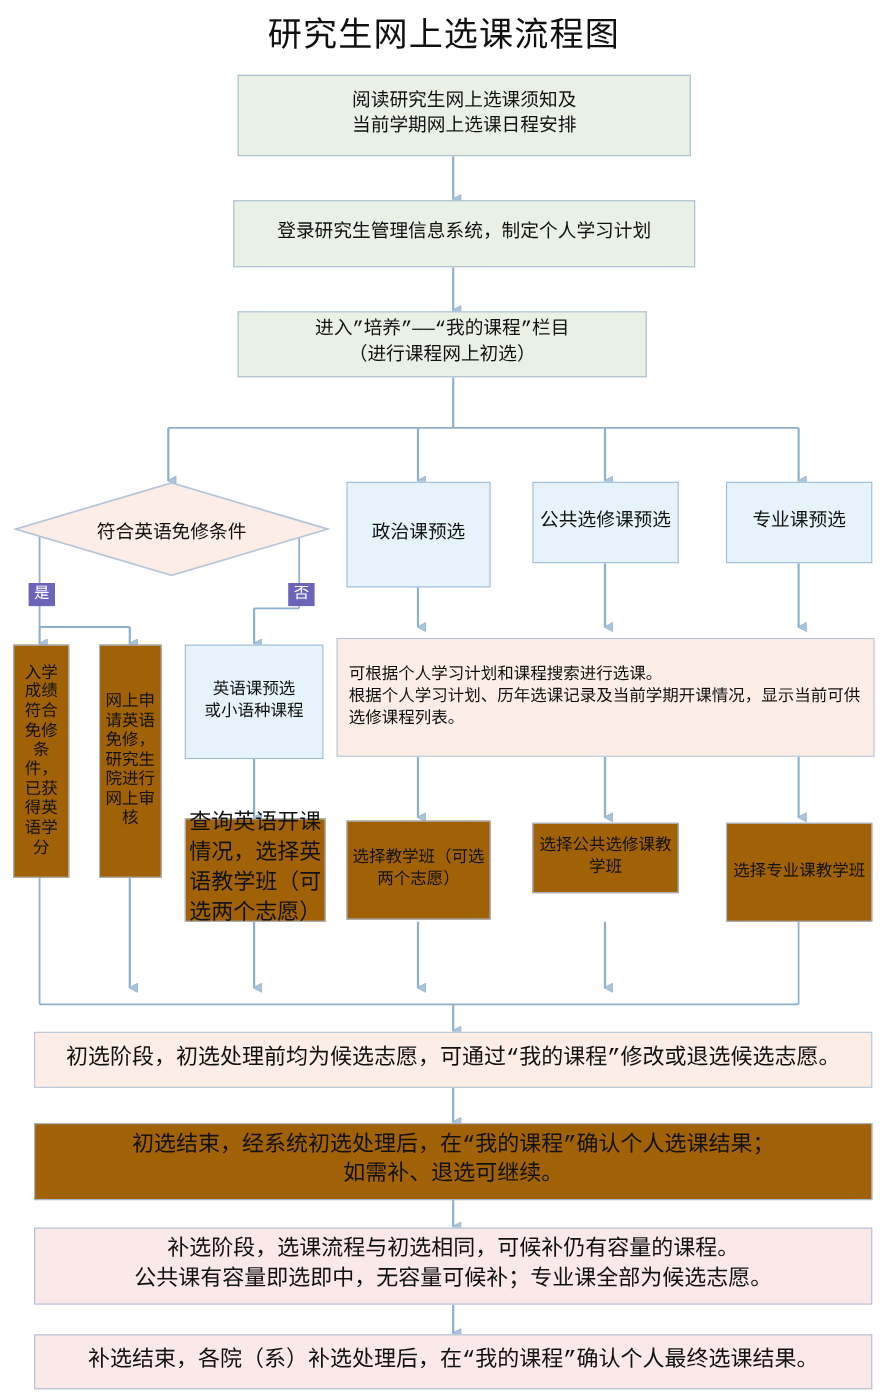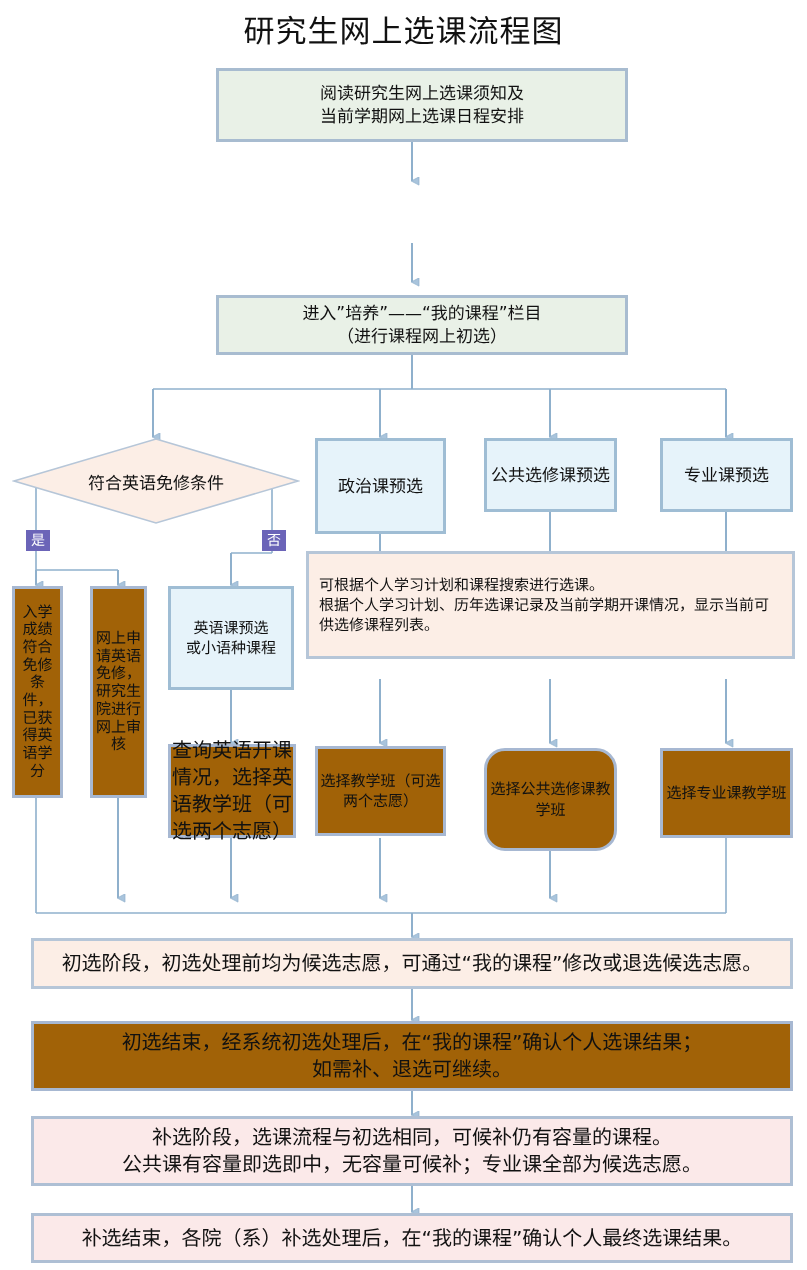--- a/index.html
+++ b/index.html
@@ -22,24 +22,25 @@
     width:807px; height:1270px;
     pointer-events:none;
   }
   .node{
     position:absolute;
     box-sizing:border-box;
     display:flex;
     align-items:center;
     justify-content:center;
     text-align:center;
-    border:3px solid #14532d;
+    border:1px solid #14532d;
     line-height:1.34;
     white-space:pre-line;
     z-index:2;
+    font-family:Liberation Mono, monospace;
   }
   
   .green  { background:#e9f1e7; border-color:#a8bcd0; }
   .blue   { background:#e6f3fa; border-color:#9fbdd4; }
   .lav    { background:#a16207; border-color:#a7b8d2; }
   .peach  { background:#fceee6; border-color:#b6c6d8; }
   .peach2 { background:#fbe9e9; border-color:#aebfd4; }
 
   .diamond-wrap{
     position:absolute;
@@ -148,22 +149,23 @@
 
       <line x1="412" y1="989" x2="412" y2="1020" marker-end="url(#ah)"></line>
       <line x1="412" y1="1091" x2="412" y2="1115" marker-end="url(#ah)"></line>
       <line x1="412" y1="1186" x2="412" y2="1212" marker-end="url(#ah)"></line>
     </g>
   </svg>
 
   <div class="node green t17" style="left:216px; top:68px; width:412px; height:74px;">阅读研究生网上选课须知及
 当前学期网上选课日程安排</div>
 
-
-  <div class="node green t17" style="left:216px; top:283px; width:412px; height:60px;margin-top:12px;">进入”培养”——“我的课程”栏目
+  <div class="node green t17" style="left:212px; top:182px; width:420px; height:61px;">登录研究生管理信息系统，制定个人学习计划</div>
+
+  <div class="node green t17" style="left:216px; top:283px; width:372px; height:60px;">进入”培养”——“我的课程”栏目
 （进行课程网上初选）</div>
 
   <div class="diamond-wrap" style="left:12px; top:437px; width:288px; height:88px;">
     <svg width="288" height="88" viewBox="0 0 288 88">
       <polygon points="144,2 286,44 144,86 2,44" fill="#fceee6" stroke="#b6c6d8" stroke-width="1.6"></polygon>
     </svg>
     <div class="diamond-label">符合英语免修条件</div>
   </div>
 
   <div class="branch-tag" style="left:26px; top:530px; width:20px;">是</div>
@@ -176,28 +178,28 @@
 
   <div class="node blue t17" style="left:660px; top:438px; width:133px; height:74px;">专业课预选</div>
 
   <div class="node lav t15 narrow" style="left:12px; top:586px; width:51px; height:212px;">入学成绩符合免修条件，已获得英语学分</div>
 
   <div class="node blue t15" style="left:168px; top:586px; width:126px; height:104px;">英语课预选
 或小语种课程</div>
 
   <div class="node lav t15 narrow" style="left:90px; top:586px; width:57px; height:212px;">网上申请英语免修，研究生院进行网上审核</div>
 
-  <div class="node peach t15 indent" style="left:306px; top:551px; width:489px; height:108px; align-items:center;">    可根据个人学习计划和课程搜索进行选课。
+  <div class="node peach t15 indent" style="left:306px; top:580px; width:489px; height:108px; align-items:center;">    可根据个人学习计划和课程搜索进行选课。
     根据个人学习计划、历年选课记录及当前学期开课情况，显示当前可供选修课程列表。</div>
 
   <div class="node lav t14" style="left:168px; top:744px; width:128px; height:94px;">查询英语开课情况，选择英语教学班（可选两个志愿）</div>
 
   <div class="node lav t15" style="left:315px; top:746px; width:131px; height:90px;">选择教学班（可选两个志愿）</div>
 
-  <div class="node lav t15" style="left:484px; top:748px; width:133px; height:103px;border-radius:21px;">选择公共选修课教学班</div>
+  <div class="node lav t15" style="left:484px; top:748px; width:133px; height:64px;">选择公共选修课教学班</div>
 
   <div class="node lav t15" style="left:660px; top:748px; width:133px; height:90px;">选择专业课教学班</div>
 
   <div class="node peach t16" style="left:31px; top:938px; width:762px; height:51px;">初选阶段，初选处理前均为候选志愿，可通过“我的课程”修改或退选候选志愿。</div>
 
   <div class="node lav t16" style="left:31px; top:1021px; width:762px; height:70px;">初选结束，经系统初选处理后，在“我的课程”确认个人选课结果；
 如需补、退选可继续。</div>
 
   <div class="node peach2 t16" style="left:31px; top:1116px; width:762px; height:70px;">补选阶段，选课流程与初选相同，可候补仍有容量的课程。
 公共课有容量即选即中，无容量可候补；专业课全部为候选志愿。</div>

